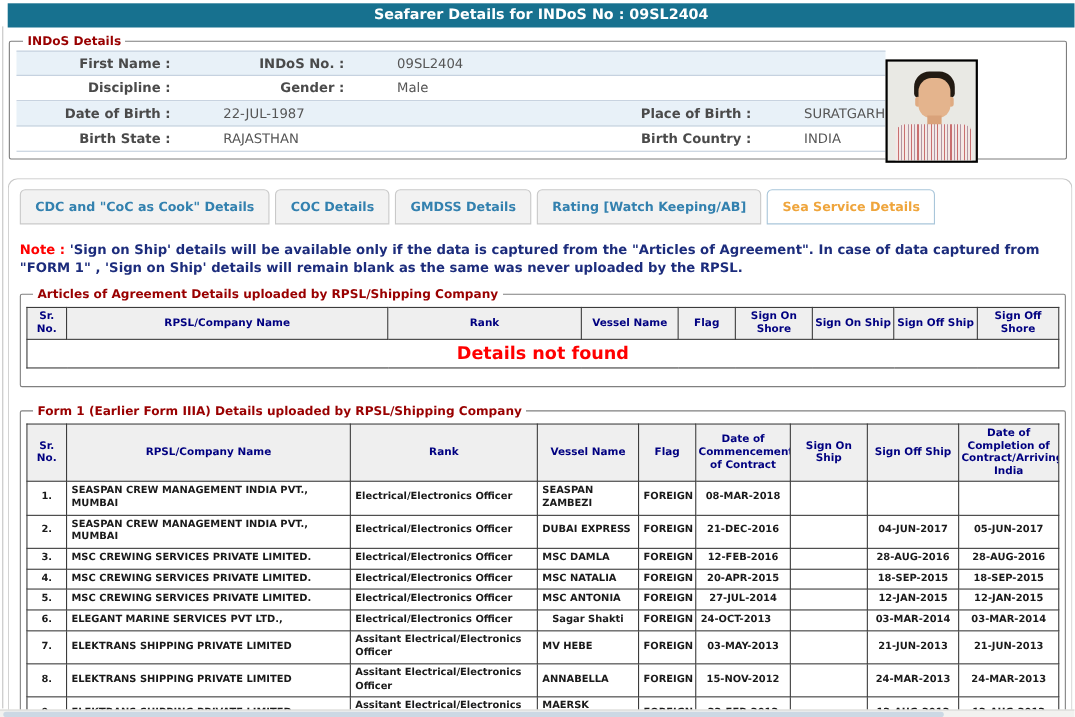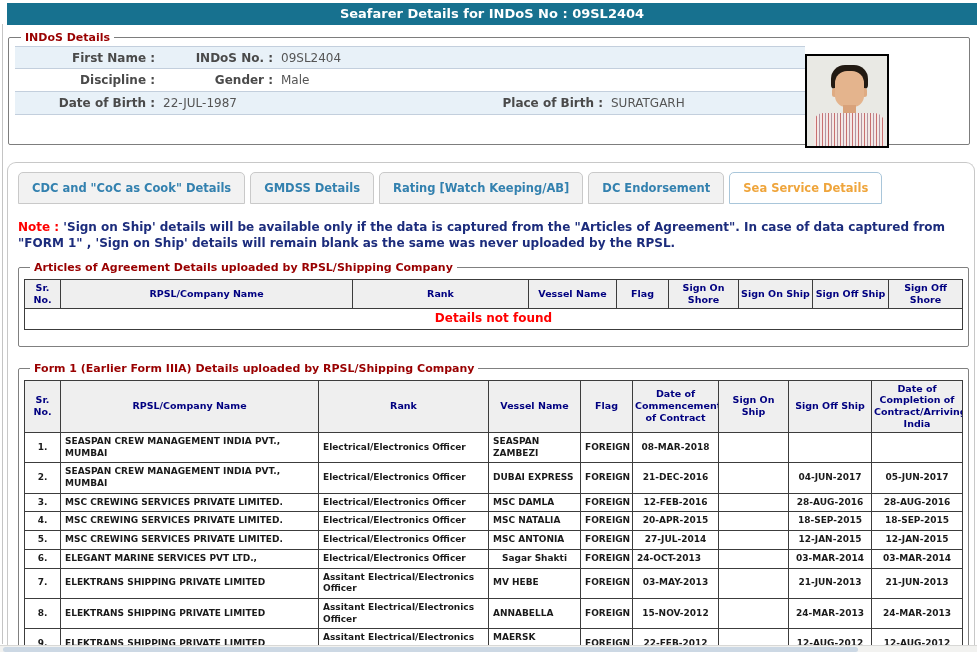--- a/index.html
+++ b/index.html
@@ -45,20 +45,21 @@
     position: relative;
     height: 114px;
   }
   .indos-grid { width: 790px; }
   .indos-row {
     display: flex;
     align-items: center;
     height: 23px;
     font-size: 12px;
     border-bottom: 1px solid #c3cfdd;
+    gap: 40px;
   }
   .indos-row:first-child { border-top: 1px solid #c3cfdd; }
   .indos-row.alt { background: #E8F1F8; }
   .indos-label  { width: 140px; text-align: right; font-weight: bold; color: #4a4a4a; }
   .indos-value  { width: 330px; padding-left: 8px; color: #555; }
   .indos-label2 { width: 118px; text-align: right; font-weight: bold; color: #4a4a4a; }
   .indos-value2 { flex: 1; padding-left: 8px; color: #555; }
 
   .photo {
     position: absolute; top: 10px; right: 80px;
@@ -144,21 +145,21 @@
   td {
     font-size: 9px;
     font-weight: bold;
     color: #1a1a1a;
     padding: 3px 4px;
     line-height: 1.3;
   }
   td.empty-msg {
     color: #ff0000;
     text-align: center;
-    font-size: 12px;
+    font-size: 16px;
     padding: 2px;
     margin-top: 47px;
   }
 
   
   .hscrollbar {
     position: absolute; left: 0; right: 0; bottom: 0;
     height: 7px;
     background: #f2f2f0;
     border-top: 1px solid #d8d8d6;
@@ -189,37 +190,43 @@
       <div class="indos-label">Discipline :</div>
       <div class="indos-label2">Gender :</div>
       <div class="indos-value2">Male</div>
     </div>
     <div class="indos-row alt">
       <div class="indos-label">Date of Birth :</div>
       <div class="indos-value">22-JUL-1987</div>
       <div class="indos-label2">Place of Birth :</div>
       <div class="indos-value2">SURATGARH</div>
     </div>
+    <div class="indos-row">
+      <div class="indos-label">Birth State :</div>
+      <div class="indos-value">RAJASTHAN</div>
+      <div class="indos-label2">Birth Country :</div>
+      <div class="indos-value2">INDIA</div>
+    </div>
   </div>
   <div class="photo">
     <div class="hair"></div>
       <div class="ear-l"></div>
       <div class="ear-r"></div>
     <div class="head"></div>
       <div class="neck"></div>
       <div class="shirt"></div>
   </div>
 </fieldset>
 
 <div class="panel">
   <div class="tab-strip">
       <div class="tab">CDC and "CoC as Cook" Details</div>
+      <div class="tab">COC Details</div>
       <div class="tab">GMDSS Details</div>
       <div class="tab">Rating [Watch Keeping/AB]</div>
-      <div class="tab">DC Endorsement</div>
       <div class="tab active">Sea Service Details</div>
     </div>
 
   <div class="note"><span class="prefix">Note :</span><span> 'Sign on Ship' details will be available only if the data is captured from the "Articles of Agreement". In case of data captured from "FORM 1" , 'Sign on Ship' details will remain blank as the same was never uploaded by the RPSL.</span></div>
 
   <fieldset class="tbl-fs">
     <legend>Articles of Agreement Details uploaded by RPSL/Shipping Company</legend>
     <table>
       <colgroup>
         <col style="width:36px">

